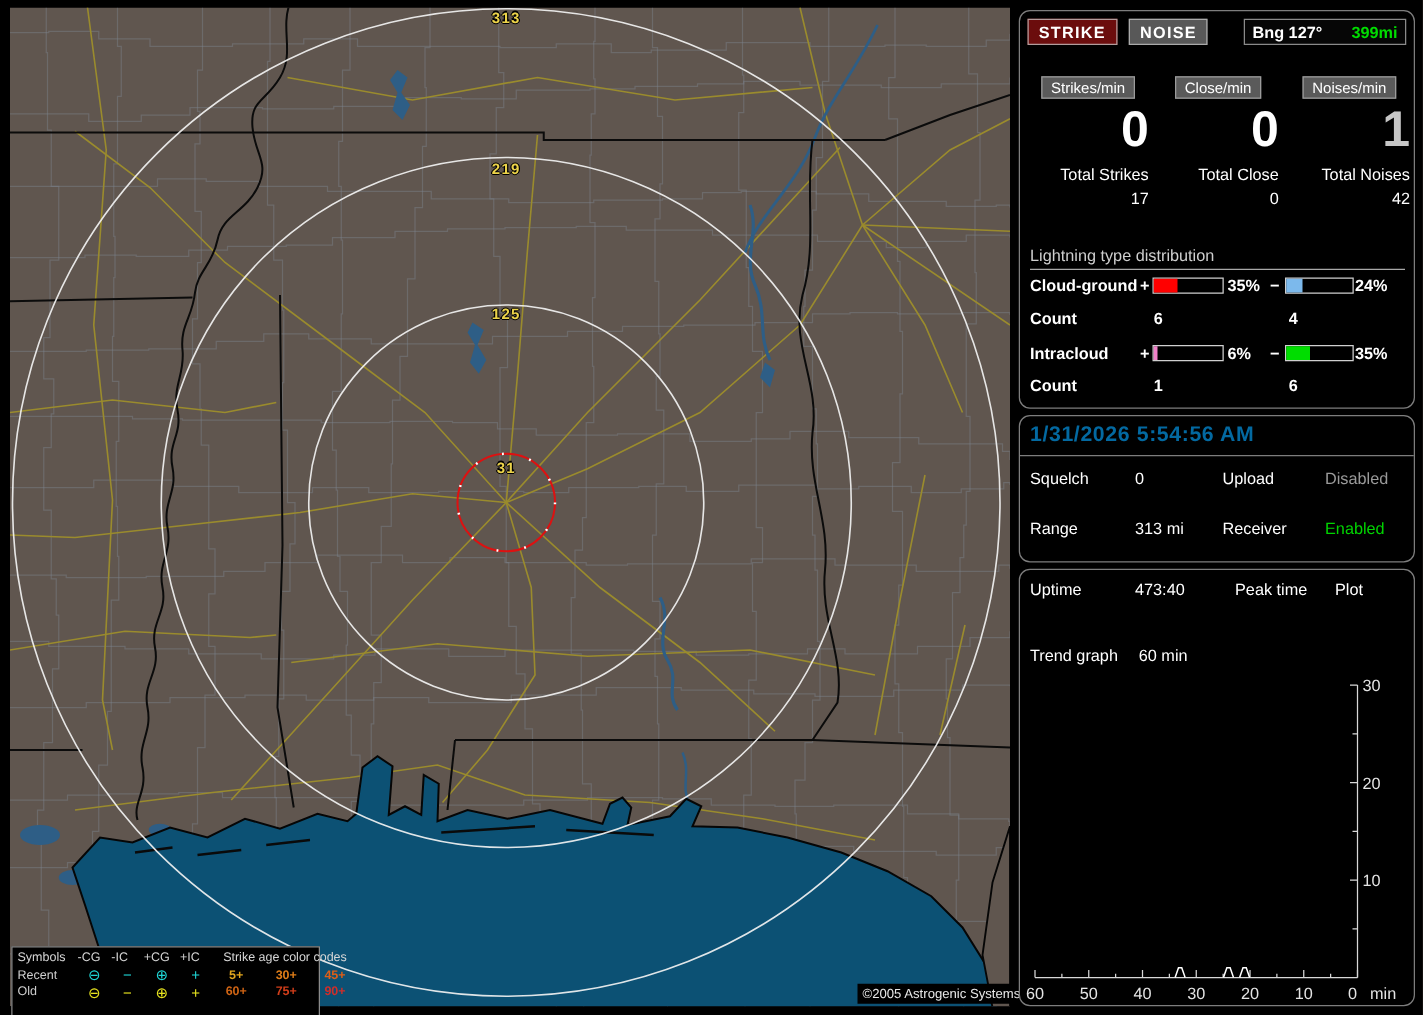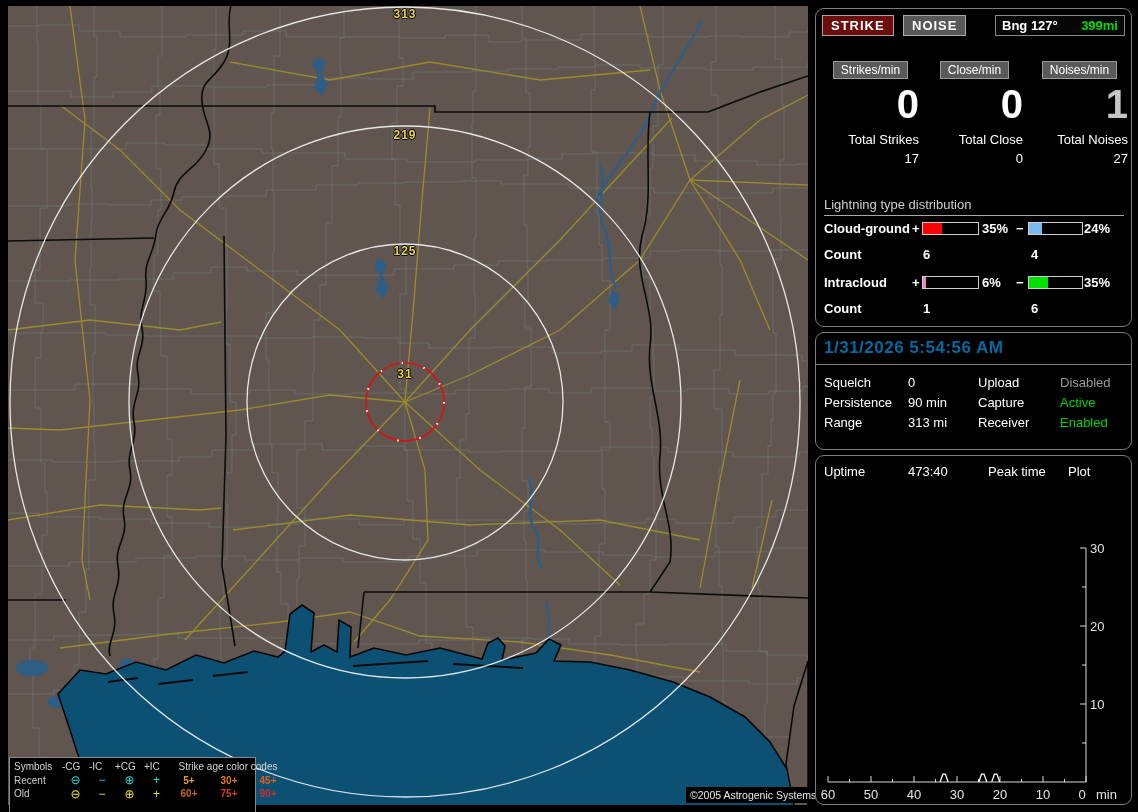--- a/index.html
+++ b/index.html
@@ -223,21 +223,21 @@
     <div class="counter-col c1">
       <span class="chip">Close/min</span>
       <div class="big-num">0</div>
       <div class="total-label">Total Close</div>
       <div class="total-val">0</div>
     </div>
     <div class="counter-col c2">
       <span class="chip">Noises/min</span>
       <div class="big-num dim">1</div>
       <div class="total-label">Total Noises</div>
-      <div class="total-val">27</div>
+      <div class="total-val">42</div>
     </div>
 
     <div id="dist-heading">Lightning type distribution</div>
 
     <div class="dist-row" style="top:212px;">
       <span class="lab">Cloud-ground</span>
       <span class="sign sp">+</span>
       <span class="bar b1">
           <span class="fill" style="display: block; width: 35%; background: rgb(255, 0, 0);"></span>
         </span>
@@ -275,40 +275,38 @@
 
   <div class="panel" id="panel-clock">
     <div id="clock-date">1/31/2026 5:54:56 AM</div>
     <div id="clock-sep"></div>
     <div class="clock-row" style="top:42px;">
       <span class="l1">Squelch</span>
       <span class="v1">0</span>
       <span class="l2">Upload</span>
       <span class="v2" style="color: rgb(154, 154, 154);">Disabled</span>
     </div>
-    <div class="clock-row" style="top:62px;">
-      <span class="l1">Persistence</span>
-      <span class="v1">90 min</span>
-      <span class="l2">Capture</span>
-      <span class="v2" style="color: rgb(0, 212, 0);">Active</span>
-    </div>
     <div class="clock-row" style="top:82px;">
       <span class="l1">Range</span>
       <span class="v1">313 mi</span>
       <span class="l2">Receiver</span>
       <span class="v2" style="color: rgb(0, 212, 0);">Enabled</span>
     </div>
   </div>
 
   <div class="panel" id="panel-trend">
     <div class="stats-row" style="top:8px;">
       <span class="c1">Uptime</span>
       <span class="c2">473:40</span>
       <span class="c3">Peak time</span>
       <span class="c4">Plot</span>
+    </div>
+    <div class="stats-row" style="top:61px;">
+      <span class="c1">Trend graph</span>
+      <span style="position:absolute; left:95px;">60 min</span>
     </div>
 
     <svg id="trend-chart" width="314" height="266" viewBox="0 0 314 266">
       <g stroke="#d8d8d8" stroke-width="1" fill="none">
         <path d="M10,244 L268,244 M268,244 L268,10"></path>
 
         <path d="M10,238 L10,244 M53,238 L53,244 M96,238 L96,244 M139,238 L139,244 M182,238 L182,244 M225,238 L225,244 M268,238 L268,244"></path>
 
         <path d="M31.5,241 L31.5,244 M74.5,241 L74.5,244 M117.5,241 L117.5,244 M160.5,241 L160.5,244 M203.5,241 L203.5,244 M246.5,241 L246.5,244"></path>
 

